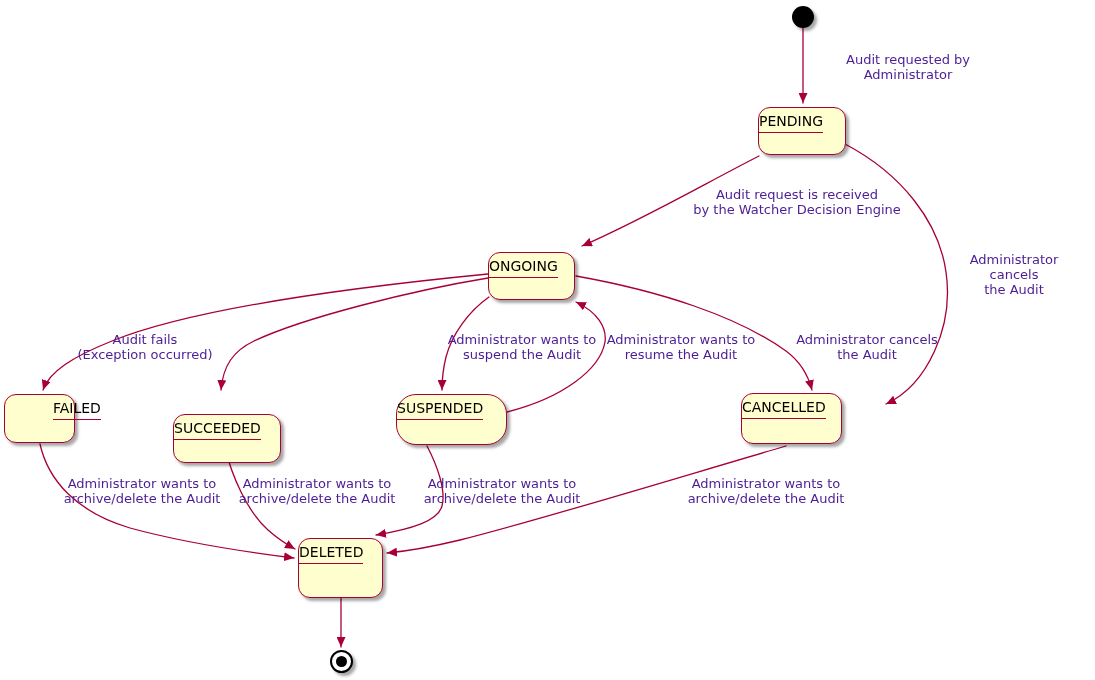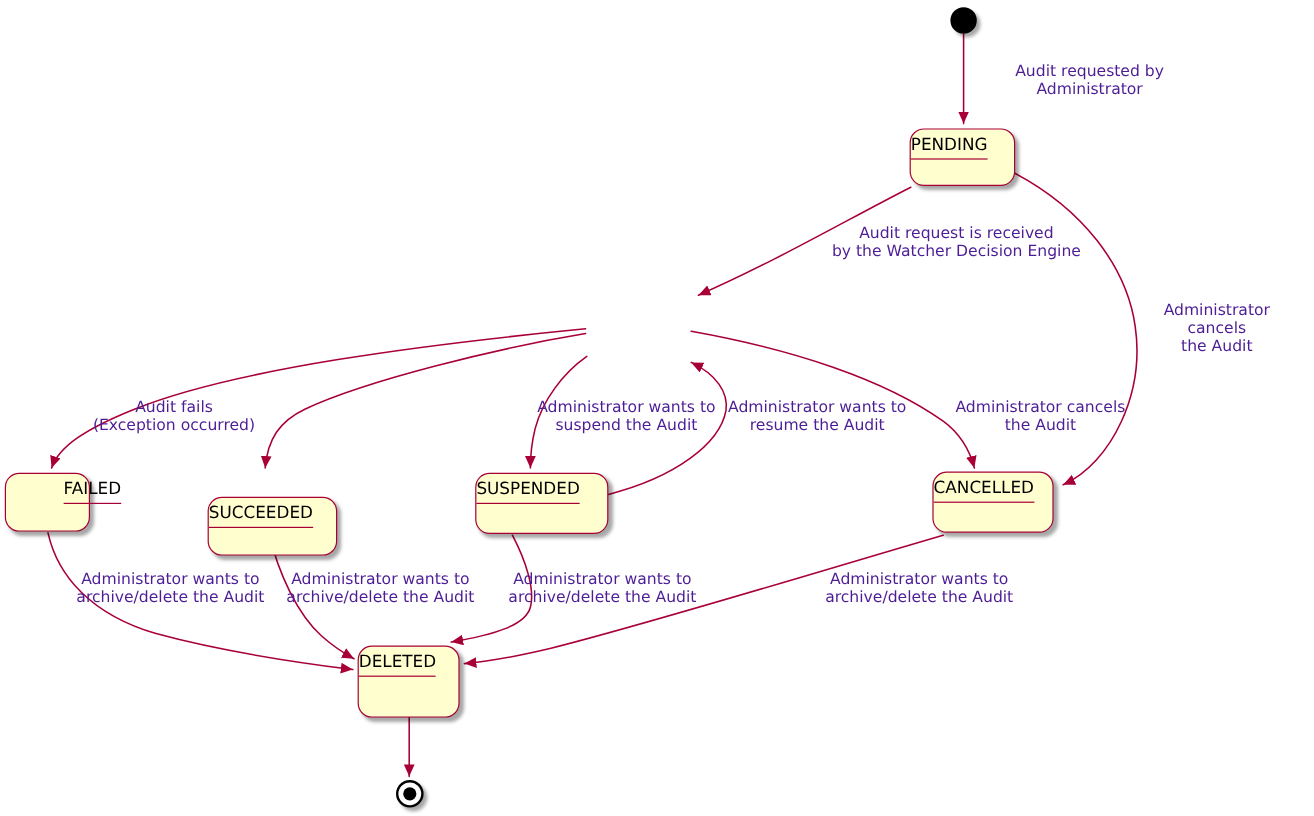--- a/index.html
+++ b/index.html
@@ -102,37 +102,41 @@
     </g>
   </svg>
 
   <div class="initial-node"></div>
 
   <div class="state" style="left:758px; top:107px; width:88px; height:48px;">
     <div class="state-title">PENDING</div>
     <div class="state-body"></div>
   </div>
 
+  <div class="state" style="left:488px; top:252px; width:87px; height:48px;">
+    <div class="state-title">ONGOING</div>
+    <div class="state-body"></div>
+  </div>
 
   <div class="state" style="left:4px; top:394px; width:71px; height:49px;padding-left:48px;">
     <div class="state-title">FAILED</div>
     <div class="state-body"></div>
   </div>
 
   <div class="state" style="left:173px; top:414px; width:108px; height:49px;">
     <div class="state-title">SUCCEEDED</div>
     <div class="state-body"></div>
   </div>
 
-  <div class="state" style="left:396px; top:394px; width:111px; height:51px;">
+  <div class="state" style="left:396px; top:394px; width:111px; height:51px;border-radius:20px;">
     <div class="state-title">SUSPENDED</div>
     <div class="state-body"></div>
   </div>
 
-  <div class="state" style="left:777px; top:393px; width:101px; height:51px;">
+  <div class="state" style="left:741px; top:393px; width:101px; height:51px;">
     <div class="state-title">CANCELLED</div>
     <div class="state-body"></div>
   </div>
 
   <div class="state" style="left:298px; top:538px; width:85px; height:60px;">
     <div class="state-title">DELETED</div>
     <div class="state-body"></div>
   </div>
 
   <div class="final-node">

